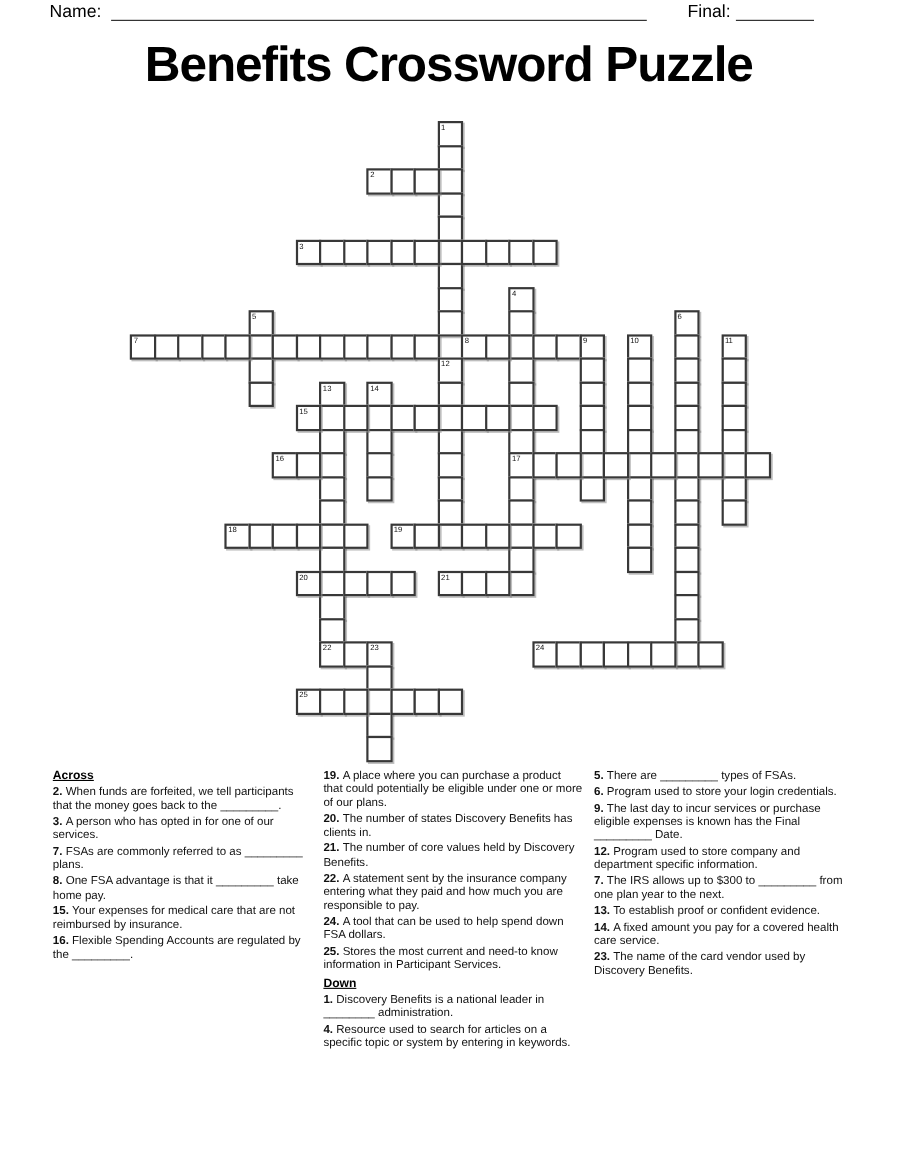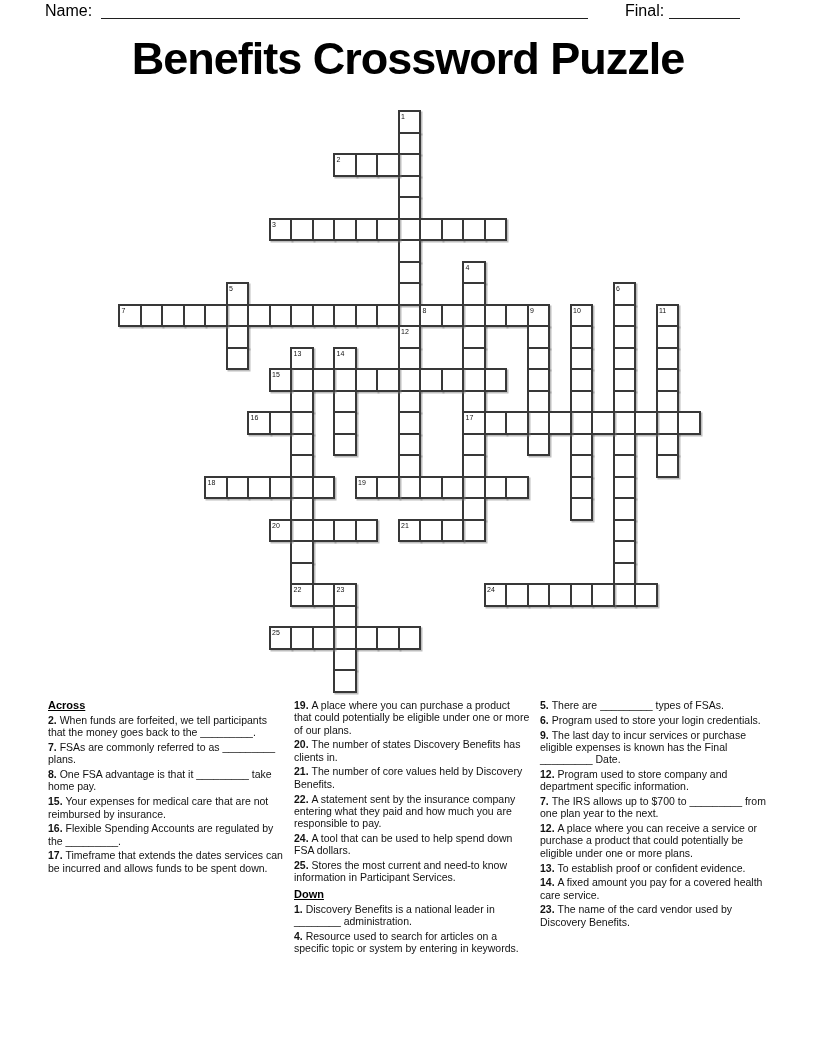--- a/index.html
+++ b/index.html
@@ -276,41 +276,40 @@
     <div class="cell" style="left: 311.5px; top: 626px; width: 23.5px; height: 23.5px; border-color: rgb(56, 56, 56);"></div>
     <div class="cell" style="left: 354.5px; top: 626px; width: 23.5px; height: 23.5px; border-color: rgb(56, 56, 56);"></div>
     <div class="cell" style="left: 376px; top: 626px; width: 23.5px; height: 23.5px; border-color: rgb(56, 56, 56);"></div>
     <div class="cell" style="left: 397.5px; top: 626px; width: 23.5px; height: 23.5px; border-color: rgb(56, 56, 56);"></div>
   </div>
 
 <div id="clues">
     <div class="clue-col">
       <div class="clue-head">Across</div>
       <div class="clue"><span class="n">2. </span><span>When funds are forfeited, we tell participants that the money goes back to the _________.</span></div>
+      <div class="clue"><span class="n">3. </span><span>A person who has opted in for one of our services.</span></div>
       <div class="clue"><span class="n">7. </span><span>FSAs are commonly referred to as _________ plans.</span></div>
       <div class="clue"><span class="n">8. </span><span>One FSA advantage is that it _________ take home pay.</span></div>
       <div class="clue"><span class="n">15. </span><span>Your expenses for medical care that are not reimbursed by insurance.</span></div>
       <div class="clue"><span class="n">16. </span><span>Flexible Spending Accounts are regulated by the _________.</span></div>
-      <div class="clue"><span class="n">17. </span><span>Timeframe that extends the dates services can be incurred and allows funds to be spent down.</span></div>
     </div>
     <div class="clue-col">
       <div class="clue"><span class="n">19. </span><span>A place where you can purchase a product that could potentially be eligible under one or more of our plans.</span></div>
       <div class="clue"><span class="n">20. </span><span>The number of states Discovery Benefits has clients in.</span></div>
       <div class="clue"><span class="n">21. </span><span>The number of core values held by Discovery Benefits.</span></div>
       <div class="clue"><span class="n">22. </span><span>A statement sent by the insurance company entering what they paid and how much you are responsible to pay.</span></div>
       <div class="clue"><span class="n">24. </span><span>A tool that can be used to help spend down FSA dollars.</span></div>
       <div class="clue"><span class="n">25. </span><span>Stores the most current and need-to know information in Participant Services.</span></div>
       <div class="clue-head later">Down</div>
       <div class="clue"><span class="n">1. </span><span>Discovery Benefits is a national leader in ________ administration.</span></div>
       <div class="clue"><span class="n">4. </span><span>Resource used to search for articles on a specific topic or system by entering in keywords.</span></div>
     </div>
     <div class="clue-col">
       <div class="clue"><span class="n">5. </span><span>There are _________ types of FSAs.</span></div>
       <div class="clue"><span class="n">6. </span><span>Program used to store your login credentials.</span></div>
       <div class="clue"><span class="n">9. </span><span>The last day to incur services or purchase eligible expenses is known has the Final _________ Date.</span></div>
       <div class="clue"><span class="n">12. </span><span>Program used to store company and department specific information.</span></div>
-      <div class="clue"><span class="n">7. </span><span>The IRS allows up to $700 to _________ from one plan year to the next.</span></div>
-      <div class="clue"><span class="n">12. </span><span>A place where you can receive a service or purchase a product that could potentially be eligible under one or more plans.</span></div>
+      <div class="clue"><span class="n">7. </span><span>The IRS allows up to $300 to _________ from one plan year to the next.</span></div>
       <div class="clue"><span class="n">13. </span><span>To establish proof or confident evidence.</span></div>
       <div class="clue"><span class="n">14. </span><span>A fixed amount you pay for a covered health care service.</span></div>
       <div class="clue"><span class="n">23. </span><span>The name of the card vendor used by Discovery Benefits.</span></div>
     </div>
   </div>
 
 </body></html>

